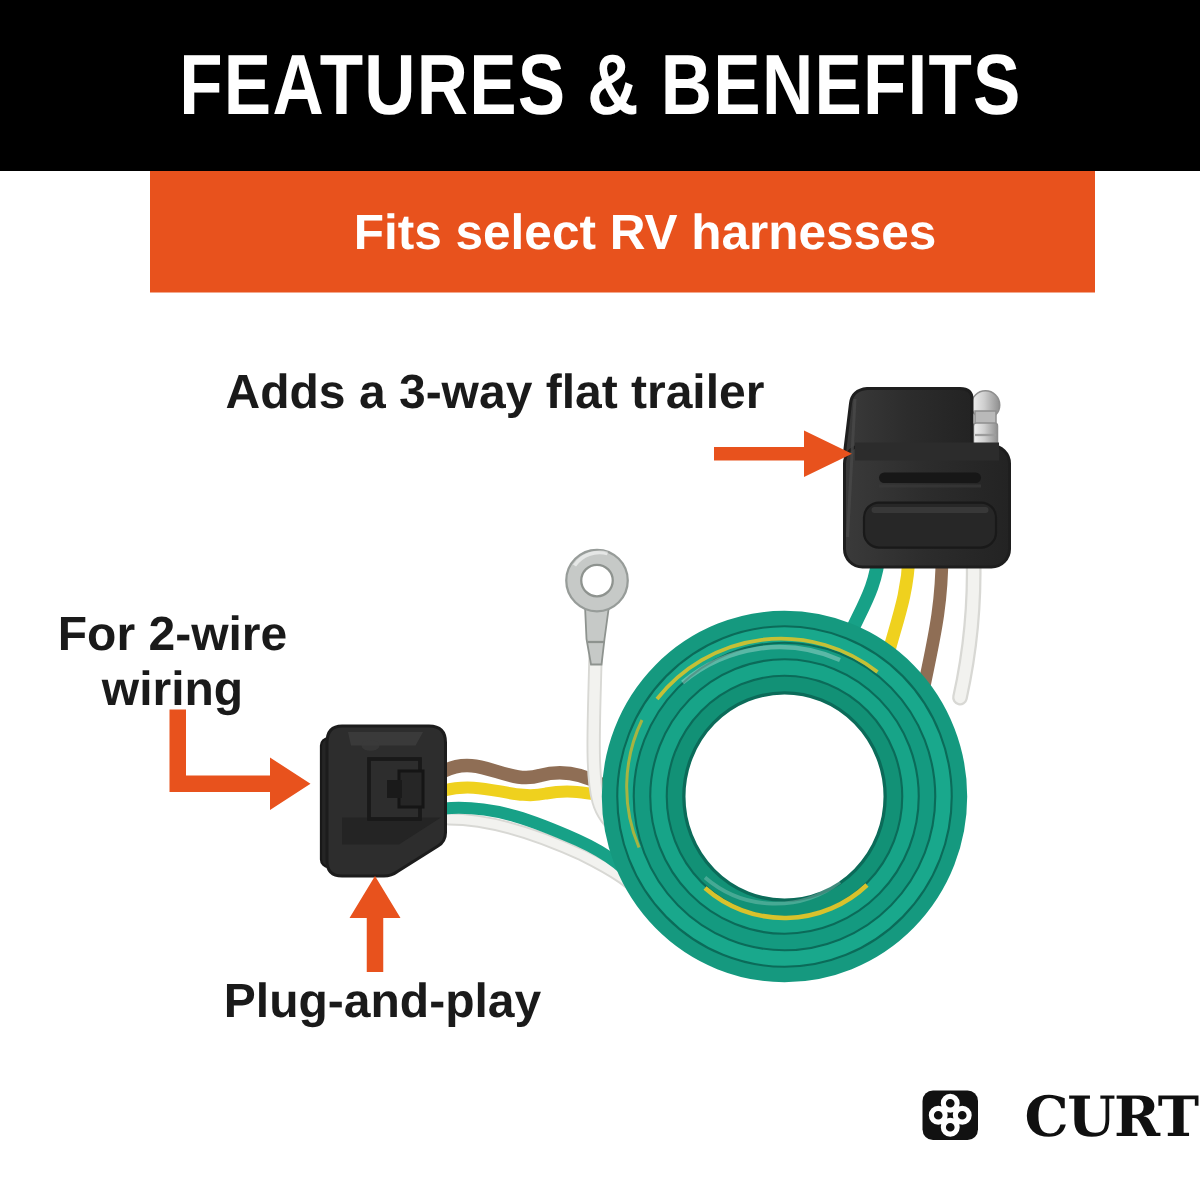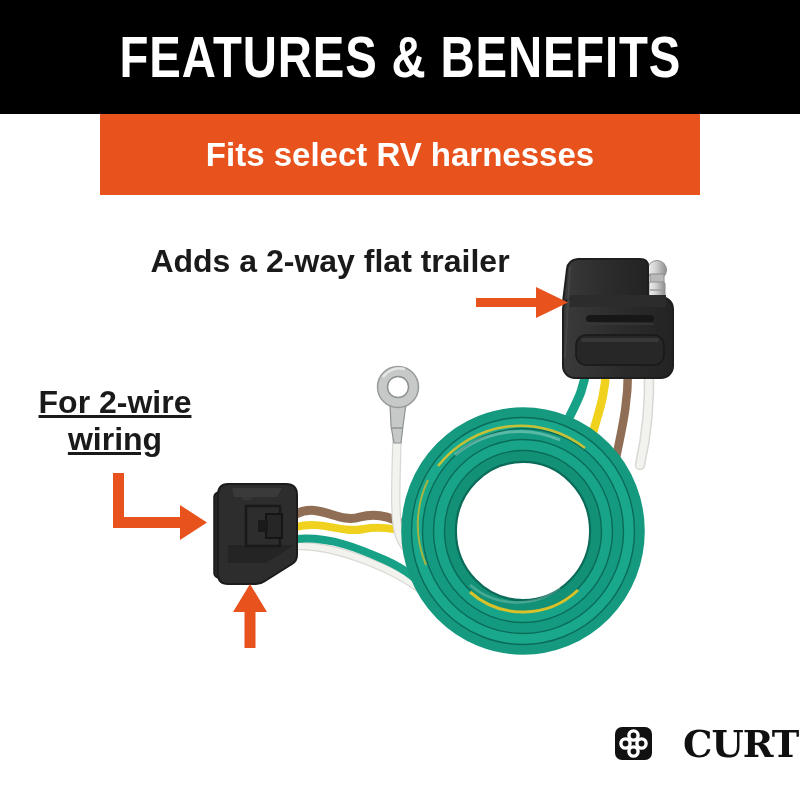--- a/index.html
+++ b/index.html
@@ -4,27 +4,27 @@
 <style>
   html,body{margin:0;padding:0;}
   body{width:800px;height:800px;position:relative;overflow:hidden;
        background:#ffffff;font-family:"Liberation Sans",sans-serif;}
   .abs{position:absolute;}
   .header{left:0;top:0;width:800px;height:114px;background:var(--header_bg,#000);
           display:flex;align-items:center;justify-content:center;}
   .title{color:#fff;font-weight:bold;font-size:57px;letter-spacing:1px;
          transform:scaleX(.83);white-space:nowrap;}
   .banner{left:100px;top:114px;width:600px;height:81px;background:var(--accent,#E8521D);
-          display:flex;align-items:center;justify-content:center;}
+          display:flex;align-items:center;justify-content:center;padding-left:30px;}
   .banner-text{color:#fff;font-weight:bold;font-size:33px;}
   .ann{color:var(--text,#1a1a1a);font-weight:bold;font-size:32px;line-height:37px;
        text-align:center;}
   .ann span{display:block;}
   #ann-fourway{left:140px;top:243px;width:380px;}
-  #ann-twowire{left:25px;top:384px;width:180px;text-decoration:underline;}
+  #ann-twowire{left:25px;top:404px;width:180px;}
   #ann-plug{left:115px;top:649px;width:280px;}
   .wordmark{left:657px;top:722px;color:#101010;font-family:"DejaVu Serif",serif;
             font-weight:bold;font-size:37px;letter-spacing:-1px;white-space:nowrap;margin-left:26px;}
   .wordmark sup{font-size:12px;vertical-align:18px;letter-spacing:0;}
   svg{display:block;}
 </style>
 </head>
 <body>
 
 <div class="abs header">
@@ -130,26 +130,27 @@
     <g fill="none" stroke="#ffffff" stroke-width="3.4">
       <circle cx="633.5" cy="735.5" r="4.6"></circle>
       <circle cx="641.5" cy="743.5" r="4.6"></circle>
       <circle cx="633.5" cy="751.5" r="4.6"></circle>
       <circle cx="625.5" cy="743.5" r="4.6"></circle>
     </g>
   </g>
 </svg>
 
 <div id="ann-fourway" class="abs ann">
-  <span>Adds a 2-way flat trailer</span>
+  <span>Adds a 3-way flat trailer</span>
 </div>
 
 <div id="ann-twowire" class="abs ann">
   <span>For 2-wire</span>
   <span>wiring</span>
 </div>
 
 <div id="ann-plug" class="abs ann">
+  <span>Plug-and-play</span>
 </div>
 
 <div class="abs wordmark">
   <span>CURT</span><sup>®</sup>
 </div>
 
 </body></html>

